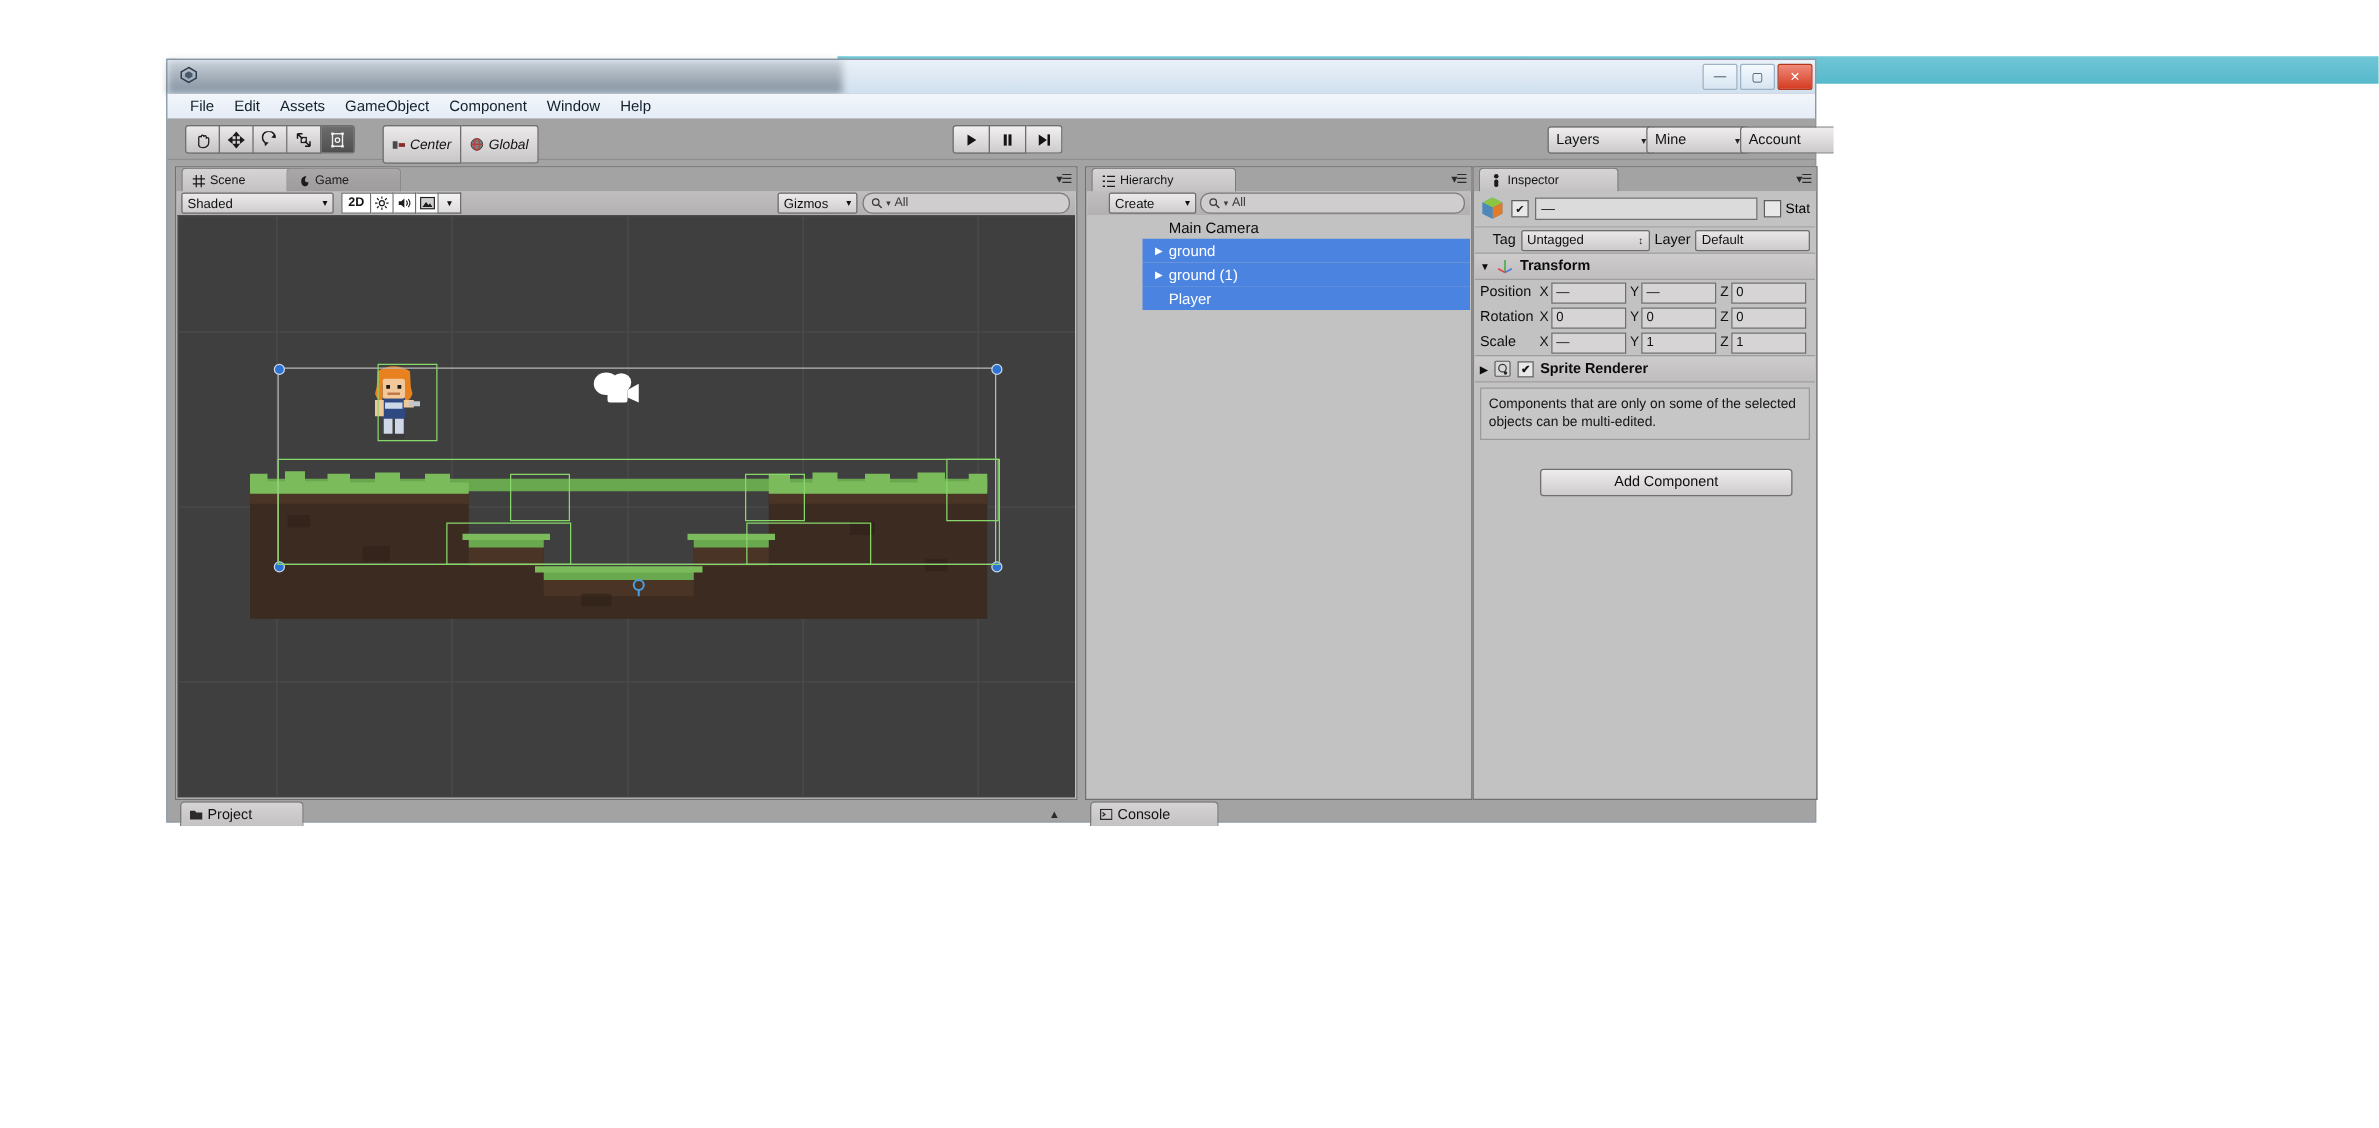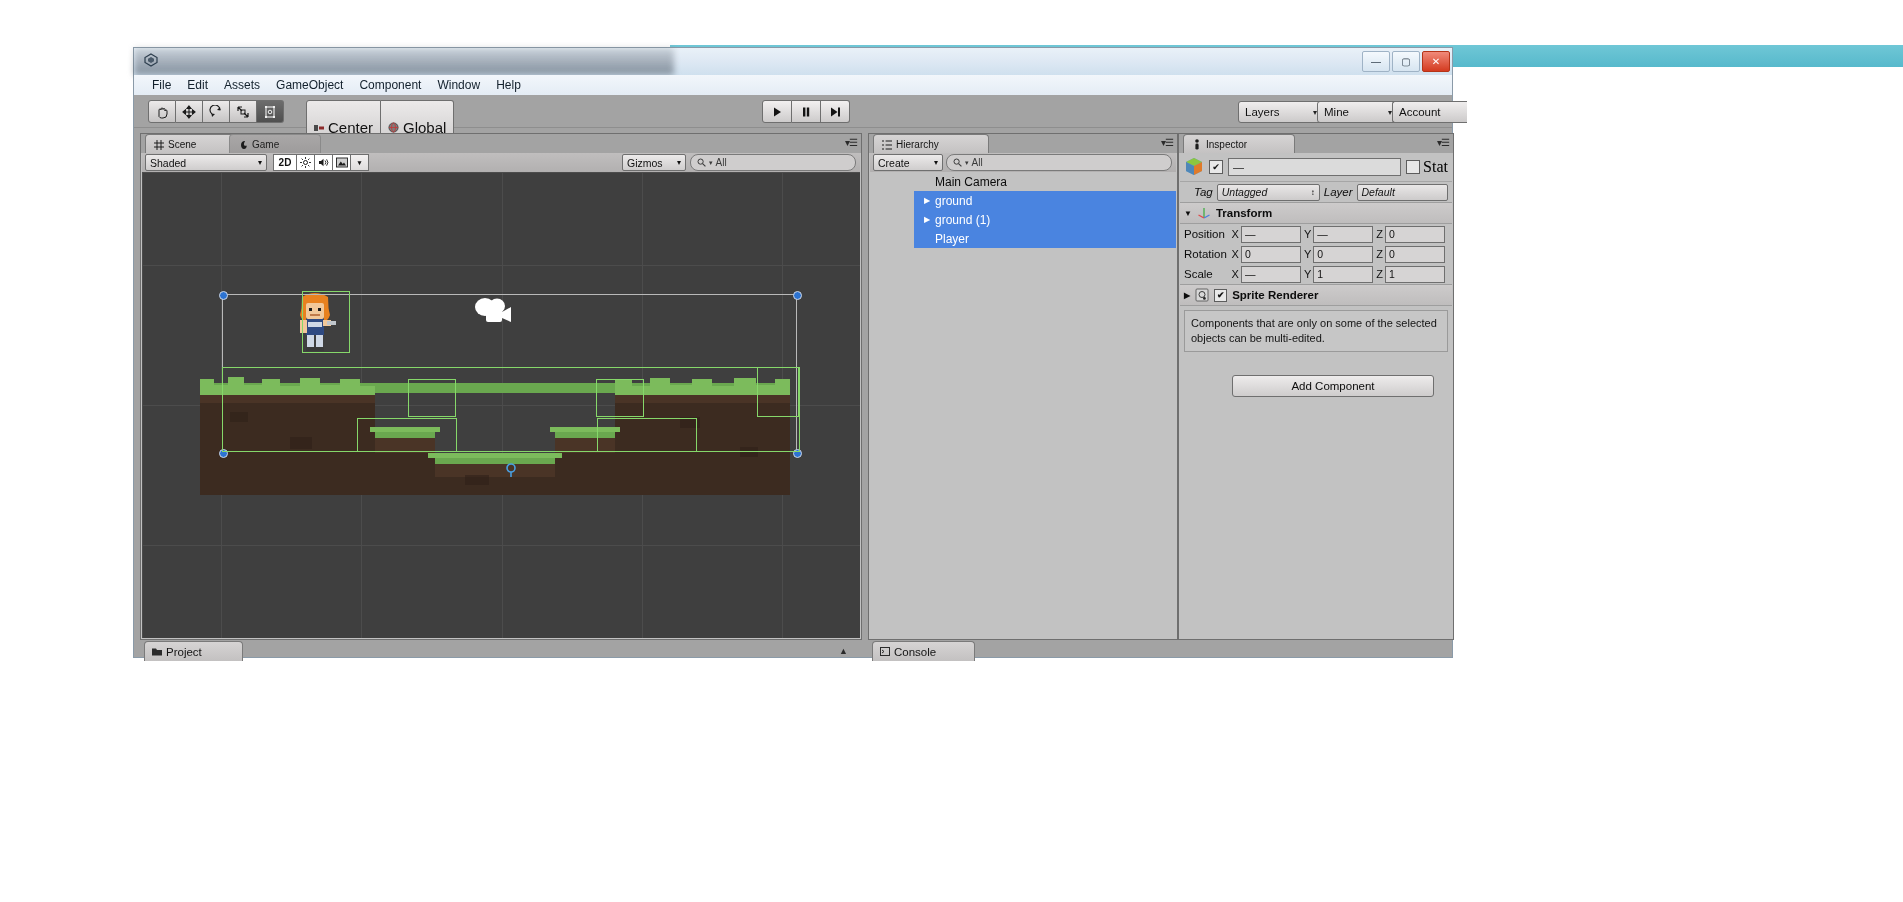--- a/index.html
+++ b/index.html
@@ -52,23 +52,23 @@
   .tool-group{position:absolute;display:flex;}
   .tbtn{width:26px;height:21px;border:1px solid #6f6f6f;border-left-width:0;
        background:linear-gradient(to bottom,#eceaea,#c6c4c4);
        display:flex;align-items:center;justify-content:center;}
   .tbtn:first-child{border-left-width:1px;border-radius:3px 0 0 3px;}
   .tbtn:last-child{border-radius:0 3px 3px 0;}
   .tbtn.active{background:linear-gradient(to bottom,#6d6d6d,#4f4f4f);}
   .tbtn svg{display:block;}
 
   .pivot-group{position:absolute;display:flex;}
-  .pbtn{height:21px;border:1px solid #6f6f6f;border-left-width:0;padding:16px 7px;
+  .pbtn{height:21px;border:1px solid #6f6f6f;border-left-width:0;padding:4px 7px;
        background:linear-gradient(to bottom,#eceaea,#c8c6c6);
-       display:flex;align-items:center;gap:4px;font-size:15px;color:#111;}
+       display:flex;align-items:center;gap:4px;font-size:11px;color:#111;font-style:italic;}
   .pbtn:first-child{border-left-width:1px;border-radius:3px 0 0 3px;}
   .pbtn:last-child{border-radius:0 3px 3px 0;}
 
   .play-group{position:absolute;display:flex;}
   .playbtn{width:28px;height:21px;border:1px solid #6f6f6f;border-left-width:0;
        background:linear-gradient(to bottom,#f2f0f0,#cdcbcb);
        display:flex;align-items:center;justify-content:center;}
   .playbtn:first-child{border-left-width:1px;border-radius:3px 0 0 3px;}
   .playbtn:last-child{border-radius:0 3px 3px 0;}
 
@@ -106,37 +106,37 @@
   
   #sel-rect{position:absolute;border:1px solid #b9b9b9;box-sizing:border-box;}
   .sel-handle{position:absolute;width:7px;height:7px;border-radius:50%;
        background:#2c73d2;border:1px solid #cfd8e6;}
   .collider-box{position:absolute;border:1px solid #86d86a;box-sizing:border-box;}
 
   
   #hier-panel{left:734px;top:38px;width:310px;height:507px;}
   #hier-toolbar{position:absolute;left:1px;top:19px;right:1px;height:19px;
        background:linear-gradient(to bottom,#c0bebe,#b2b0b0);border-bottom:1px solid #8c8c8c;
-       display:flex;align-items:center;padding-left:3px;gap:3px;}
+       display:flex;align-items:center;padding-left:17px;gap:3px;}
   #hier-list{position:absolute;left:1px;top:38px;right:1px;bottom:1px;background:#c2c2c2;padding-left:44px;}
   .hrow{height:19px;display:flex;align-items:center;padding-left:10px;font-size:12px;color:#0b0b0b;}
   .hrow.sel{background:#4a84e0;color:#fff;}
   .hrow .tri{width:11px;font-size:8px;color:#2a2a2a;}
   .hrow.sel .tri{color:#fff;}
 
   
   #insp-panel{left:1044px;top:38px;width:276px;height:507px;}
   #insp-body{position:absolute;left:1px;top:19px;right:1px;bottom:1px;background:#c2c2c2;overflow:hidden;}
   .insp-head{height:28px;display:flex;align-items:center;padding:0 4px;gap:5px;border-bottom:1px solid #a6a6a6;}
   .cube-ico{width:20px;height:20px;}
   .chk{width:12px;height:12px;border:1px solid #5d5d5d;background:#e8e8e8;
        display:flex;align-items:center;justify-content:center;font-size:9px;color:#111;}
   .namefield{flex:1;height:16px;border:1px solid #6f6f6f;background:#dbdbdb;font-size:11px;
        display:flex;align-items:center;padding:0 4px;color:#222;}
-  .insp-row{height:20px;display:flex;align-items:center;padding:0 4px;gap:4px;font-size:11.5px;color:#0d0d0d;font-style:italic;}
+  .insp-row{height:20px;display:flex;align-items:center;padding:0 4px;gap:4px;font-size:11.5px;color:#0d0d0d;}
   .mini-dd{height:15px;border:1px solid #6f6f6f;border-radius:2px;background:linear-gradient(to bottom,#e9e7e7,#cdcbcb);
        display:flex;align-items:center;padding:0 4px;font-size:10.5px;color:#111;}
   .comp-header{height:20px;display:flex;align-items:center;gap:5px;padding:0 4px;
        background:linear-gradient(to bottom,#cdcbcb,#bfbdbd);border-top:1px solid #9e9e9e;
        border-bottom:1px solid #9e9e9e;font-size:11.5px;font-weight:bold;color:#0c0c0c;}
   .vec-row{height:20px;display:flex;align-items:center;padding:0 4px;font-size:11.5px;color:#0d0d0d;}
   .vec-label{width:56px;}
   .axis{display:flex;align-items:center;gap:2px;margin-right:3px;}
   .axis span{font-size:11px;color:#111;}
   .axis .fld{width:52px;height:15px;border:1px solid #6f6f6f;background:#d6d4d4;
@@ -491,21 +491,21 @@
             <svg class="cube-ico" viewBox="0 0 20 20">
               <polygon points="10,1 18,5 18,14 10,18 2,14 2,5" fill="#5a9fd4"></polygon>
               <polygon points="10,1 18,5 10,9 2,5" fill="#8cc63f"></polygon>
               <polygon points="10,9 18,5 18,14 10,18" fill="#e07b2a"></polygon>
               <polygon points="10,9 2,5 2,14 10,18" fill="#4f87b8"></polygon>
             </svg>
             <div class="chk">✔</div>
             <div class="namefield">—</div>
             <div style="display:flex;align-items:center;gap:3px;">
               <div class="chk"></div>
-              <span style="font-size:16px;font-family:Liberation Serif, serif;">Stat</span>
+              <span style="font-size:11px;">Stat</span>
             </div>
           </div>
 
           <div class="insp-row">
             <span style="margin-left:10px;">Tag</span>
             <div class="mini-dd" style="width:105px;">
               <span>Untagged</span>
               <span style="margin-left:auto;font-size:8px;">↕</span>
             </div>
             <span>Layer</span>

